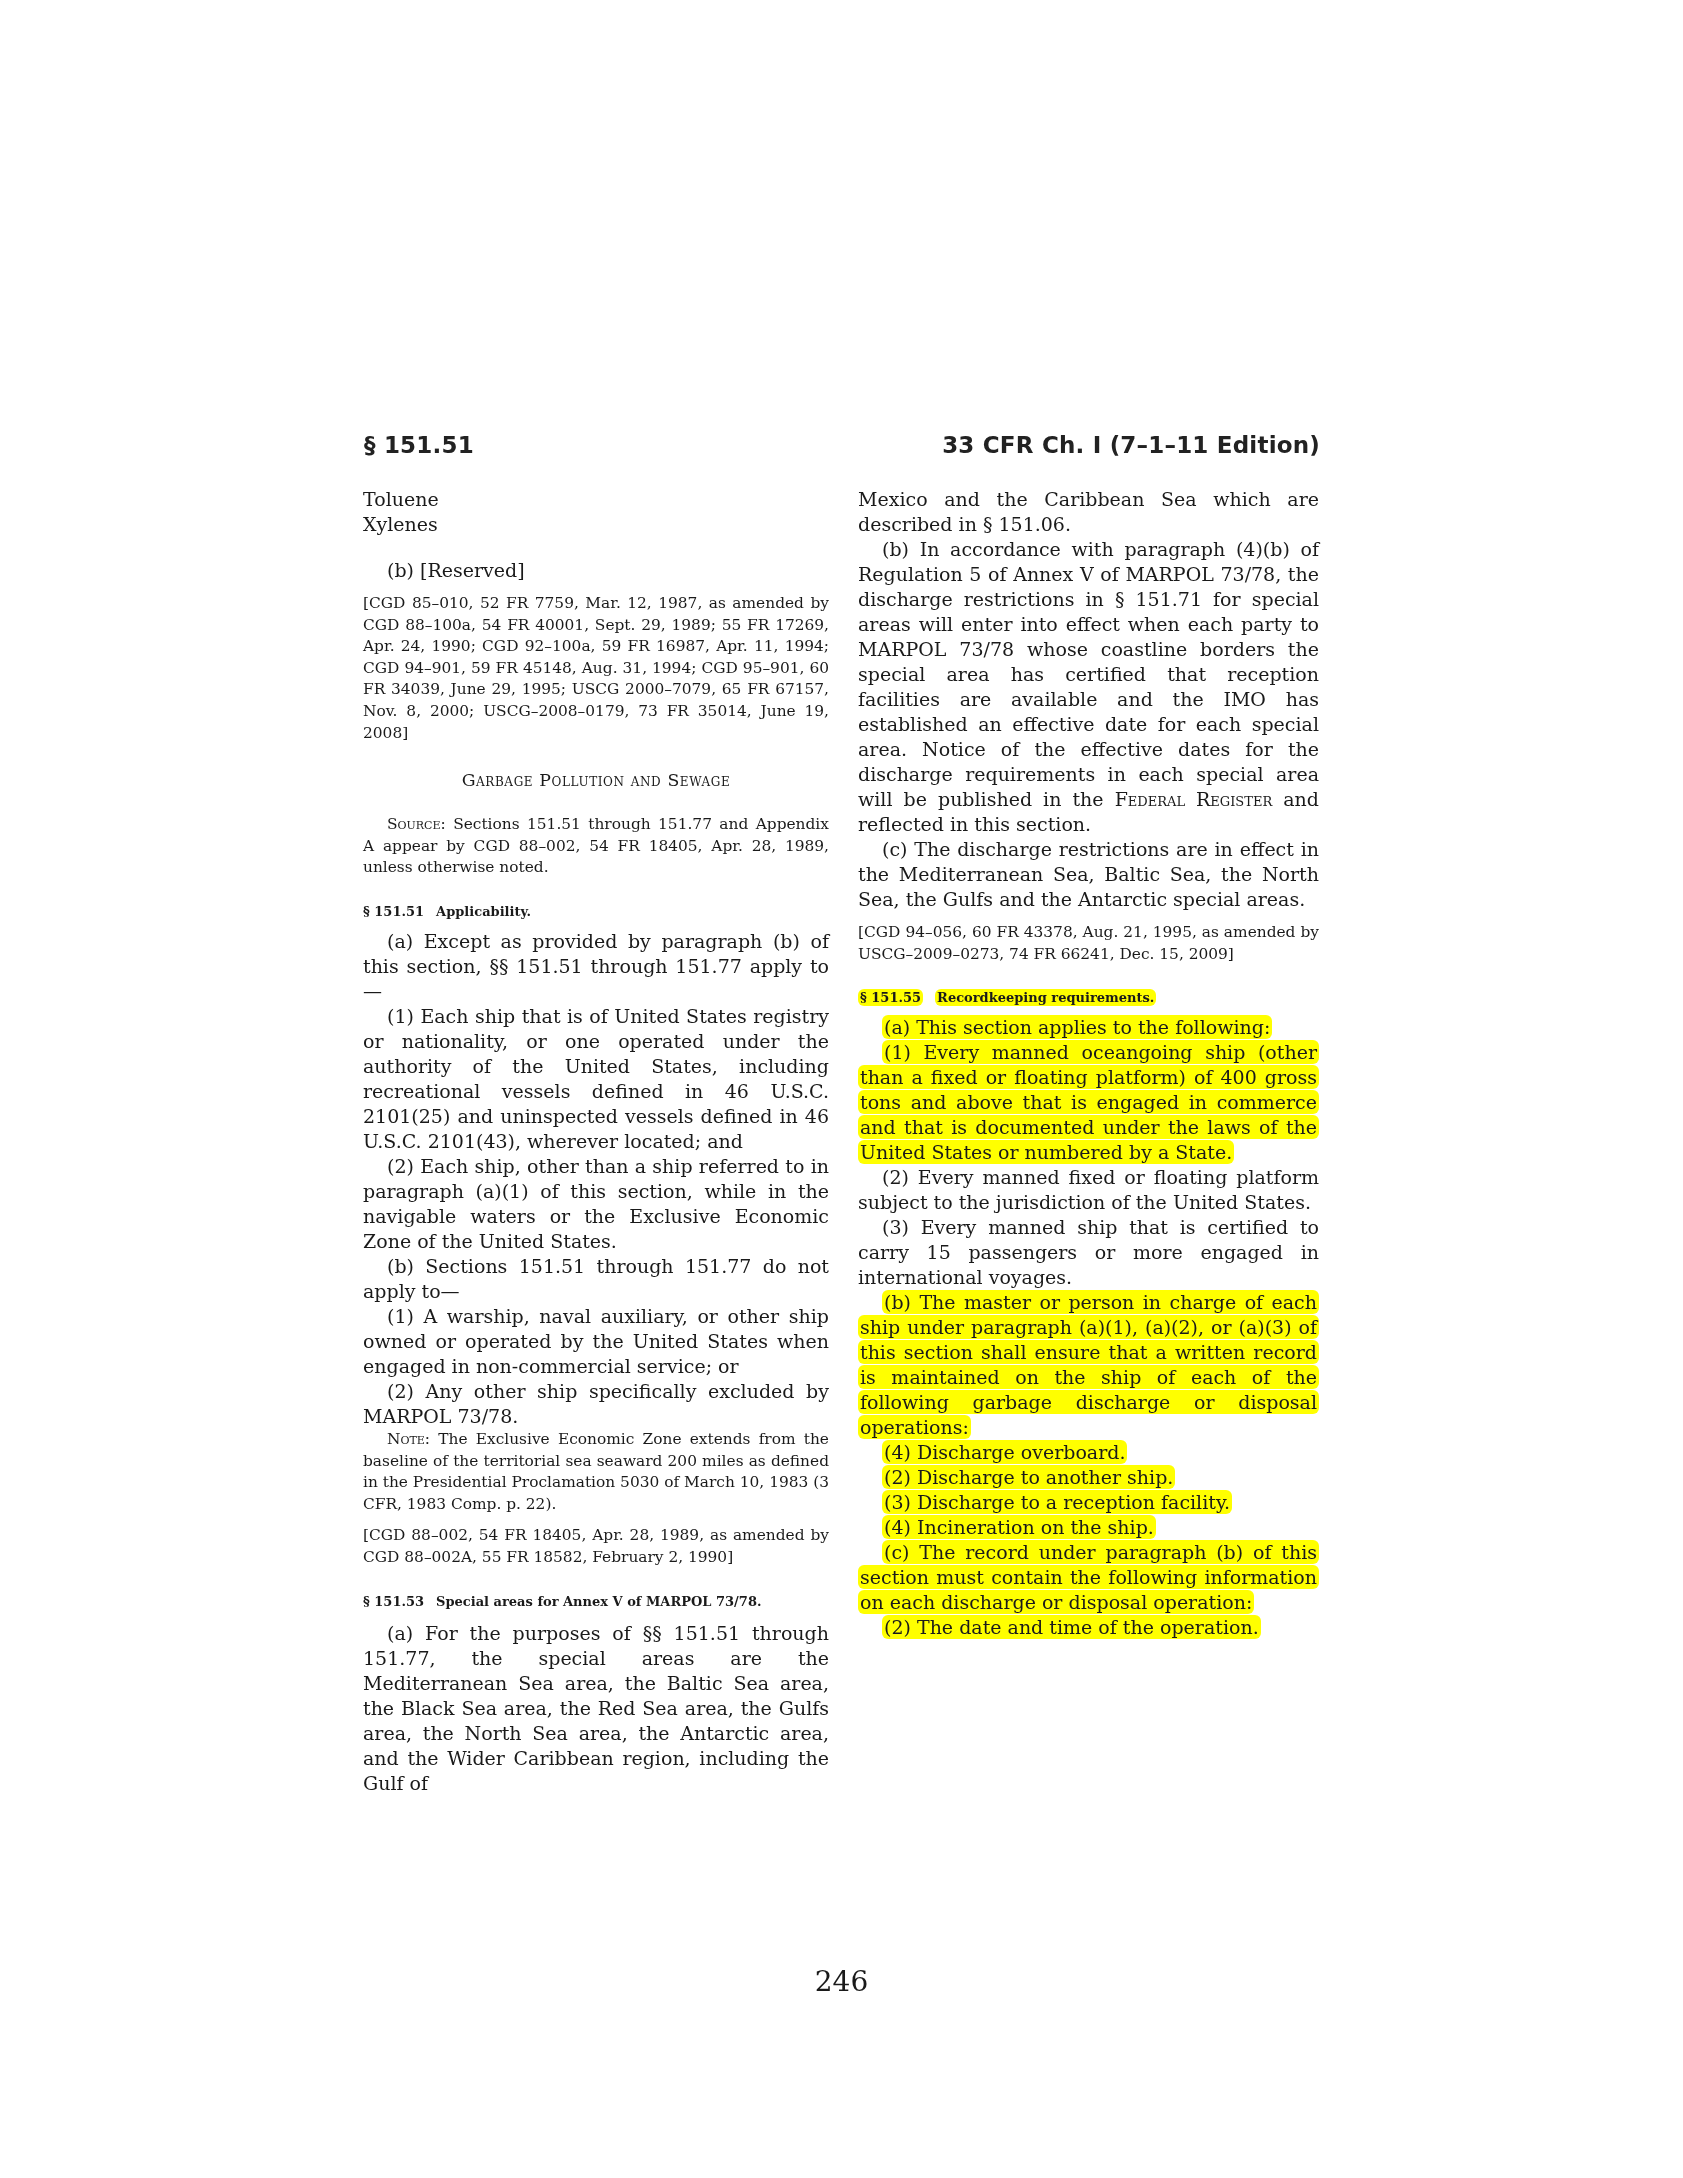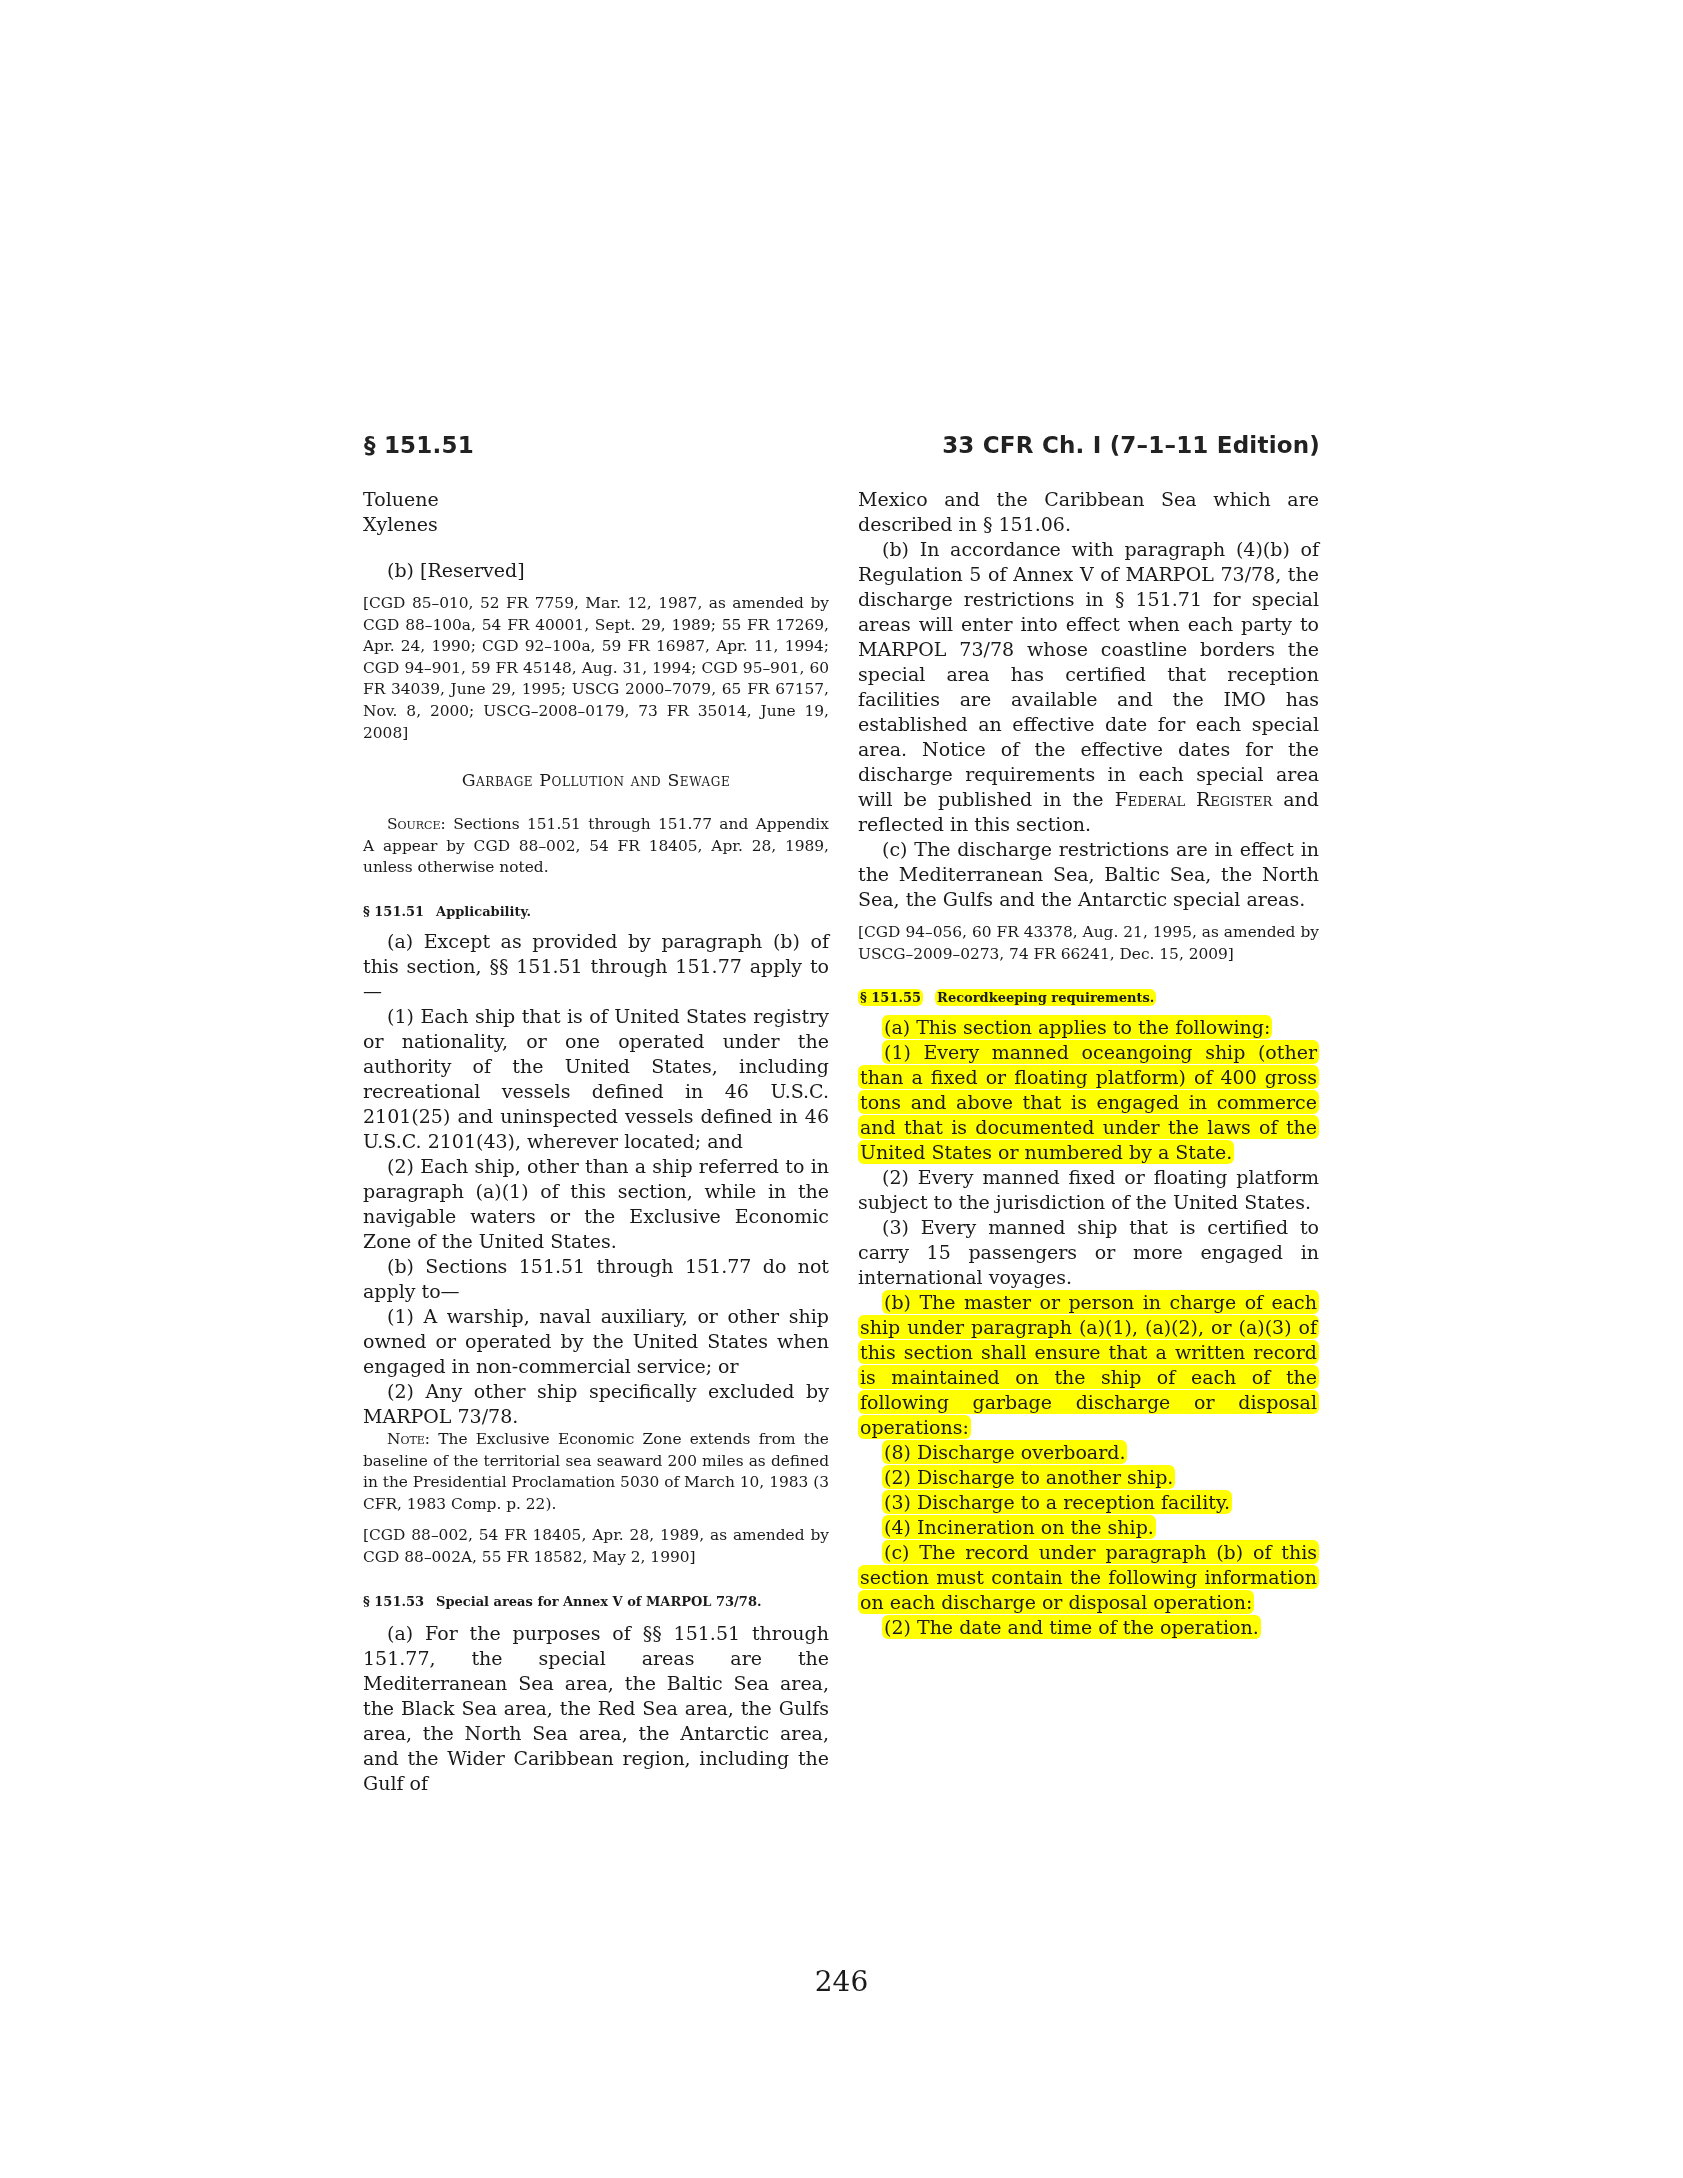--- a/index.html
+++ b/index.html
@@ -42,41 +42,41 @@
 
   <p class="p ind">(a) Except as provided by paragraph (b) of this section, §§ 151.51 through 151.77 apply to—</p>
   <p class="p ind">(1) Each ship that is of United States registry or nationality, or one operated under the authority of the United States, including recreational vessels defined in 46 U.S.C. 2101(25) and uninspected vessels defined in 46 U.S.C. 2101(43), wherever located; and</p>
   <p class="p ind">(2) Each ship, other than a ship referred to in paragraph (a)(1) of this section, while in the navigable waters or the Exclusive Economic Zone of the United States.</p>
   <p class="p ind">(b) Sections 151.51 through 151.77 do not apply to—</p>
   <p class="p ind">(1) A warship, naval auxiliary, or other ship owned or operated by the United States when engaged in non-commercial service; or</p>
   <p class="p ind">(2) Any other ship specifically excluded by MARPOL 73/78.</p>
 
   <p class="small" style="text-indent:24px;"><span class="sc">Note:</span> <span>The Exclusive Economic Zone extends from the baseline of the territorial sea seaward 200 miles as defined in the Presidential Proclamation 5030 of March 10, 1983 (3 CFR, 1983 Comp. p. 22).</span></p>
 
-  <p class="small" style="margin-top:10px;">[CGD 88–002, 54 FR 18405, Apr. 28, 1989, as amended by CGD 88–002A, 55 FR 18582, May 2, 1990]</p>
+  <p class="small" style="margin-top:10px;">[CGD 88–002, 54 FR 18405, Apr. 28, 1989, as amended by CGD 88–002A, 55 FR 18582, February 2, 1990]</p>
 
   <p class="heading hang" style="margin-top:22px; margin-bottom:8px;"><span class="sec">§ 151.53</span><span>Special areas for Annex V of MARPOL 73/78.</span></p>
 
   <p class="p ind">(a) For the purposes of §§ 151.51 through 151.77, the special areas are the Mediterranean Sea area, the Baltic Sea area, the Black Sea area, the Red Sea area, the Gulfs area, the North Sea area, the Antarctic area, and the Wider Caribbean region, including the Gulf of</p>
 </div>
 
 <div class="col col-right">
   <p class="p noind">Mexico and the Caribbean Sea which are described in § 151.06.</p>
   <p class="p ind"><span>(b) In accordance with paragraph (4)(b) of Regulation 5 of Annex V of MARPOL 73/78, the discharge restrictions in § 151.71 for special areas will enter into effect when each party to MARPOL 73/78 whose coastline borders the special area has certified that reception facilities are available and the IMO has established an effective date for each special area. Notice of the effective dates for the discharge requirements in each special area will be published in the</span> <span class="sc">Federal Register</span> <span>and reflected in this section.</span></p>
   <p class="p ind">(c) The discharge restrictions are in effect in the Mediterranean Sea, Baltic Sea, the North Sea, the Gulfs and the Antarctic special areas.</p>
   <p class="small" style="margin-top:10px;">[CGD 94–056, 60 FR 43378, Aug. 21, 1995, as amended by USCG–2009–0273, 74 FR 66241, Dec. 15, 2009]</p>
 
   <p class="heading" style="margin-top:22px; margin-bottom:6px;"><span class="sec hl">§ 151.55</span><span class="hl">Recordkeeping requirements.</span></p>
 
   <p class="p ind"><span class="hl">(a) This section applies to the following:</span></p>
   <p class="p ind"><span class="hl">(1) Every manned oceangoing ship (other than a fixed or floating platform) of 400 gross tons and above that is engaged in commerce and that is documented under the laws of the United States or numbered by a State.</span></p>
   <p class="p ind">(2) Every manned fixed or floating platform subject to the jurisdiction of the United States.</p>
   <p class="p ind">(3) Every manned ship that is certified to carry 15 passengers or more engaged in international voyages.</p>
   <p class="p ind"><span class="hl">(b) The master or person in charge of each ship under paragraph (a)(1), (a)(2), or (a)(3) of this section shall ensure that a written record is maintained on the ship of each of the following garbage discharge or disposal operations:</span></p>
-  <p class="p ind"><span class="hl">(8) Discharge overboard.</span></p>
+  <p class="p ind"><span class="hl">(4) Discharge overboard.</span></p>
   <p class="p ind"><span class="hl">(2) Discharge to another ship.</span></p>
   <p class="p ind"><span class="hl">(3) Discharge to a reception facility.</span></p>
   <p class="p ind"><span class="hl">(4) Incineration on the ship.</span></p>
   <p class="p ind"><span class="hl">(c) The record under paragraph (b) of this section must contain the following information on each discharge or disposal operation:</span></p>
   <p class="p ind"><span class="hl">(2) The date and time of the operation.</span></p>
 </div>
 
 <div class="footer">246</div>
 
 

